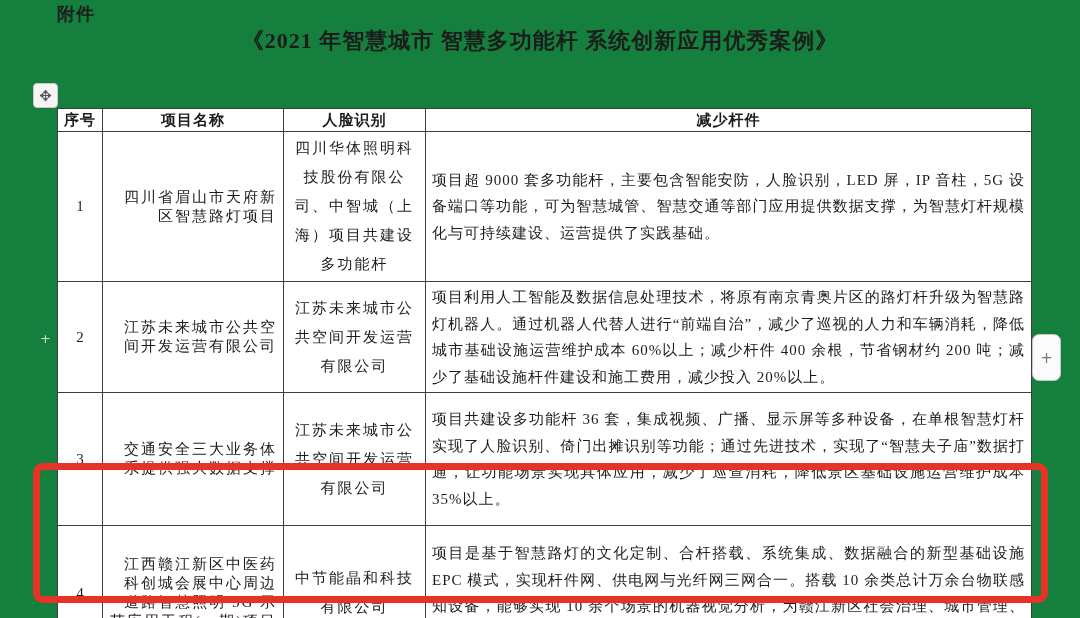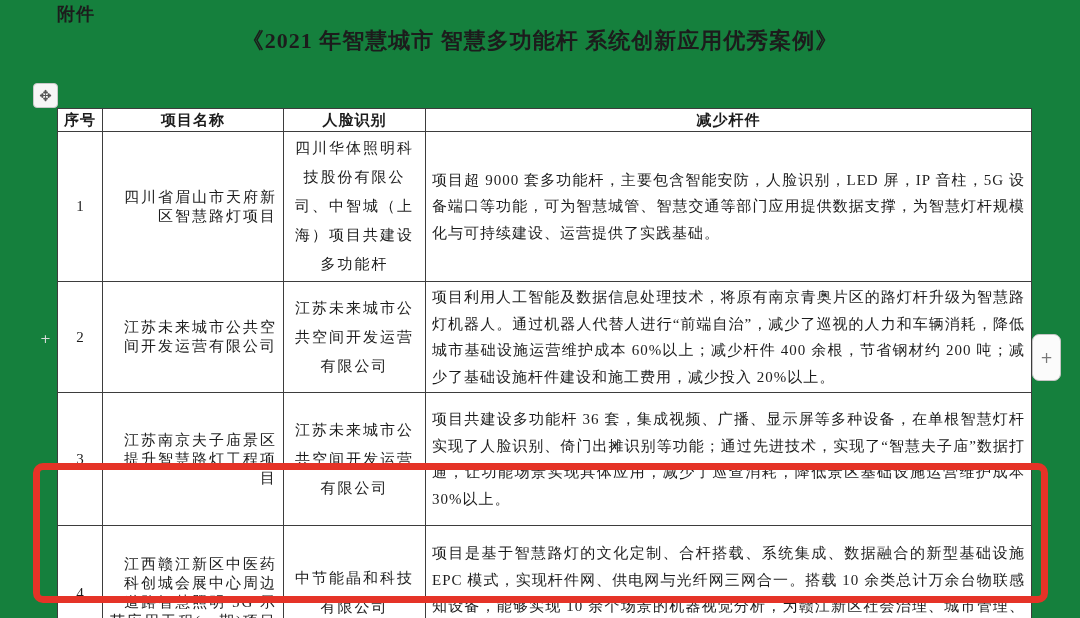--- a/index.html
+++ b/index.html
@@ -134,23 +134,23 @@
       <td class="cell-intro">项目超 9000 套多功能杆，主要包含智能安防，人脸识别，LED 屏，IP 音柱，5G 设备端口等功能，可为智慧城管、智慧交通等部门应用提供数据支撑，为智慧灯杆规模化与可持续建设、运营提供了实践基础。</td>
     </tr>
     <tr class="r2">
       <td class="cell-no">2</td>
       <td class="cell-name">江苏未来城市公共空间开发运营有限公司</td>
       <td class="cell-unit">江苏未来城市公共空间开发运营有限公司</td>
       <td class="cell-intro">项目利用人工智能及数据信息处理技术，将原有南京青奥片区的路灯杆升级为智慧路灯机器人。通过机器人代替人进行“前端自治”，减少了巡视的人力和车辆消耗，降低城市基础设施运营维护成本 60%以上；减少杆件 400 余根，节省钢材约 200 吨；减少了基础设施杆件建设和施工费用，减少投入 20%以上。</td>
     </tr>
     <tr class="r3">
       <td class="cell-no">3</td>
-      <td class="cell-name">江苏南京夫子庙景区提升智慧路灯工程项目</td>
+      <td class="cell-name">交通安全三大业务体系提供强大数据支撑</td>
       <td class="cell-unit">江苏未来城市公共空间开发运营有限公司</td>
-      <td class="cell-intro">项目共建设多功能杆 36 套，集成视频、广播、显示屏等多种设备，在单根智慧灯杆实现了人脸识别、倚门出摊识别等功能；通过先进技术，实现了“智慧夫子庙”数据打通，让功能场景实现具体应用，减少了巡查消耗，降低景区基础设施运营维护成本 30%以上。</td>
+      <td class="cell-intro">项目共建设多功能杆 36 套，集成视频、广播、显示屏等多种设备，在单根智慧灯杆实现了人脸识别、倚门出摊识别等功能；通过先进技术，实现了“智慧夫子庙”数据打通，让功能场景实现具体应用，减少了巡查消耗，降低景区基础设施运营维护成本 35%以上。</td>
     </tr>
     <tr class="r4">
       <td class="cell-no">4</td>
       <td class="cell-name">江西赣江新区中医药科创城会展中心周边道路智慧照明 5G 示范应用工程(一期)项目</td>
       <td class="cell-unit">中节能晶和科技有限公司</td>
       <td class="cell-intro">项目是基于智慧路灯的文化定制、合杆搭载、系统集成、数据融合的新型基础设施 EPC 模式，实现杆件网、供电网与光纤网三网合一。搭载 10 余类总计万余台物联感知设备，能够实现 10 余个场景的机器视觉分析，为赣江新区社会治理、城市管理、交通安全三大业务体系提供强大数据支撑。</td>
     </tr>
 
   </tbody>
     </table>

